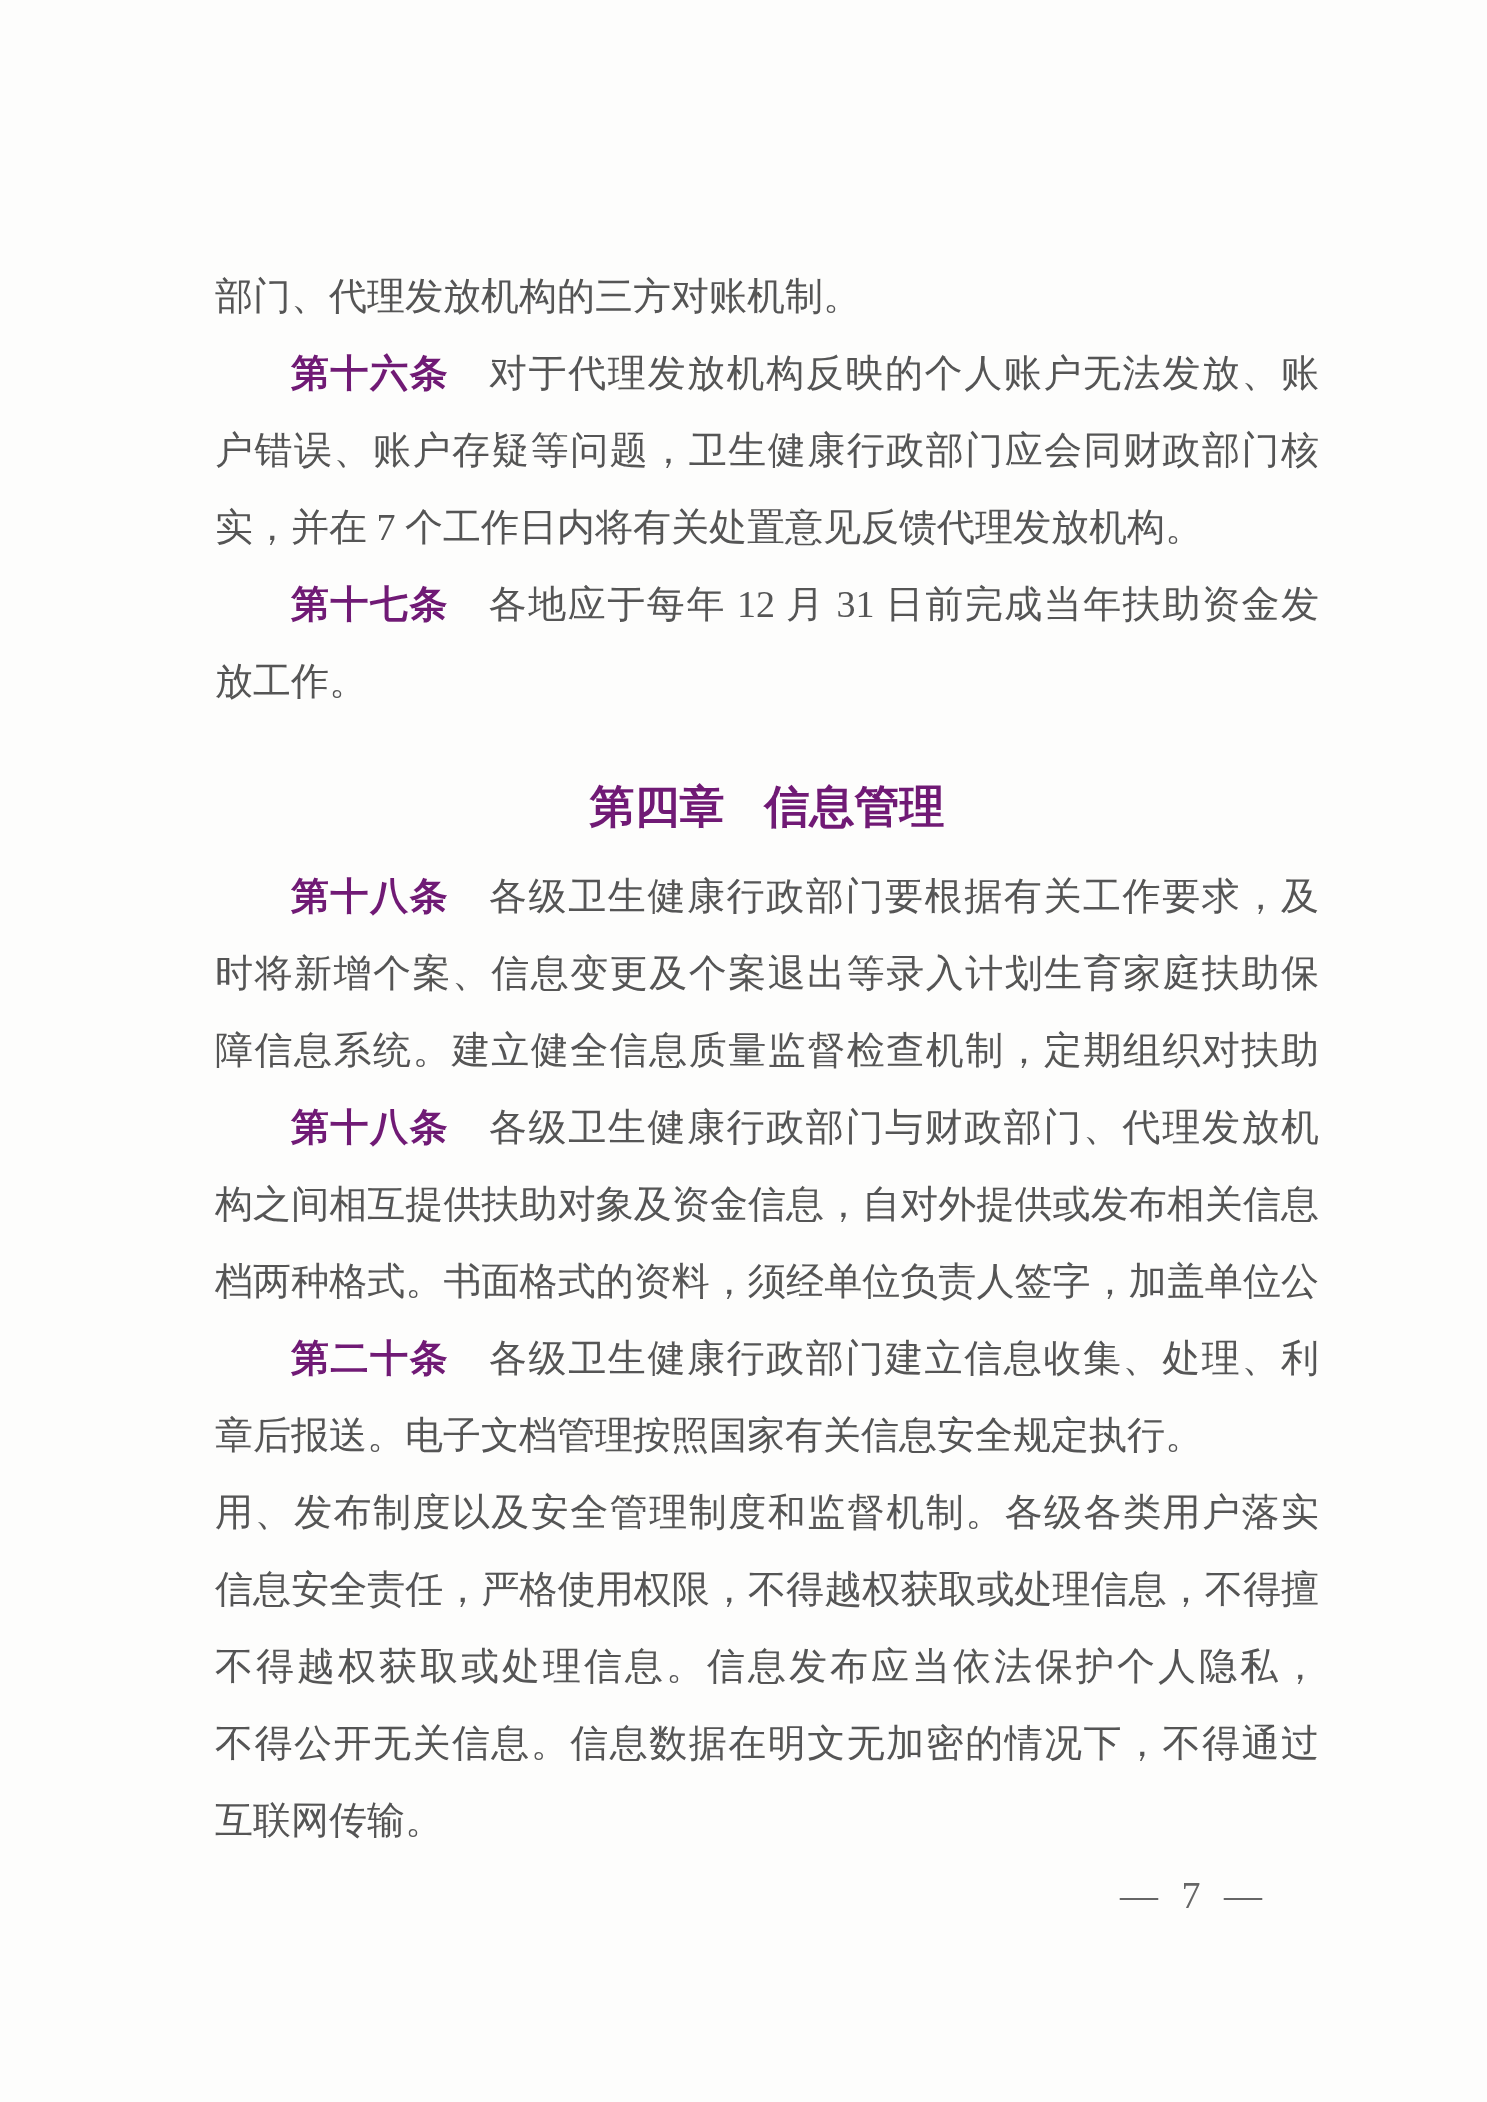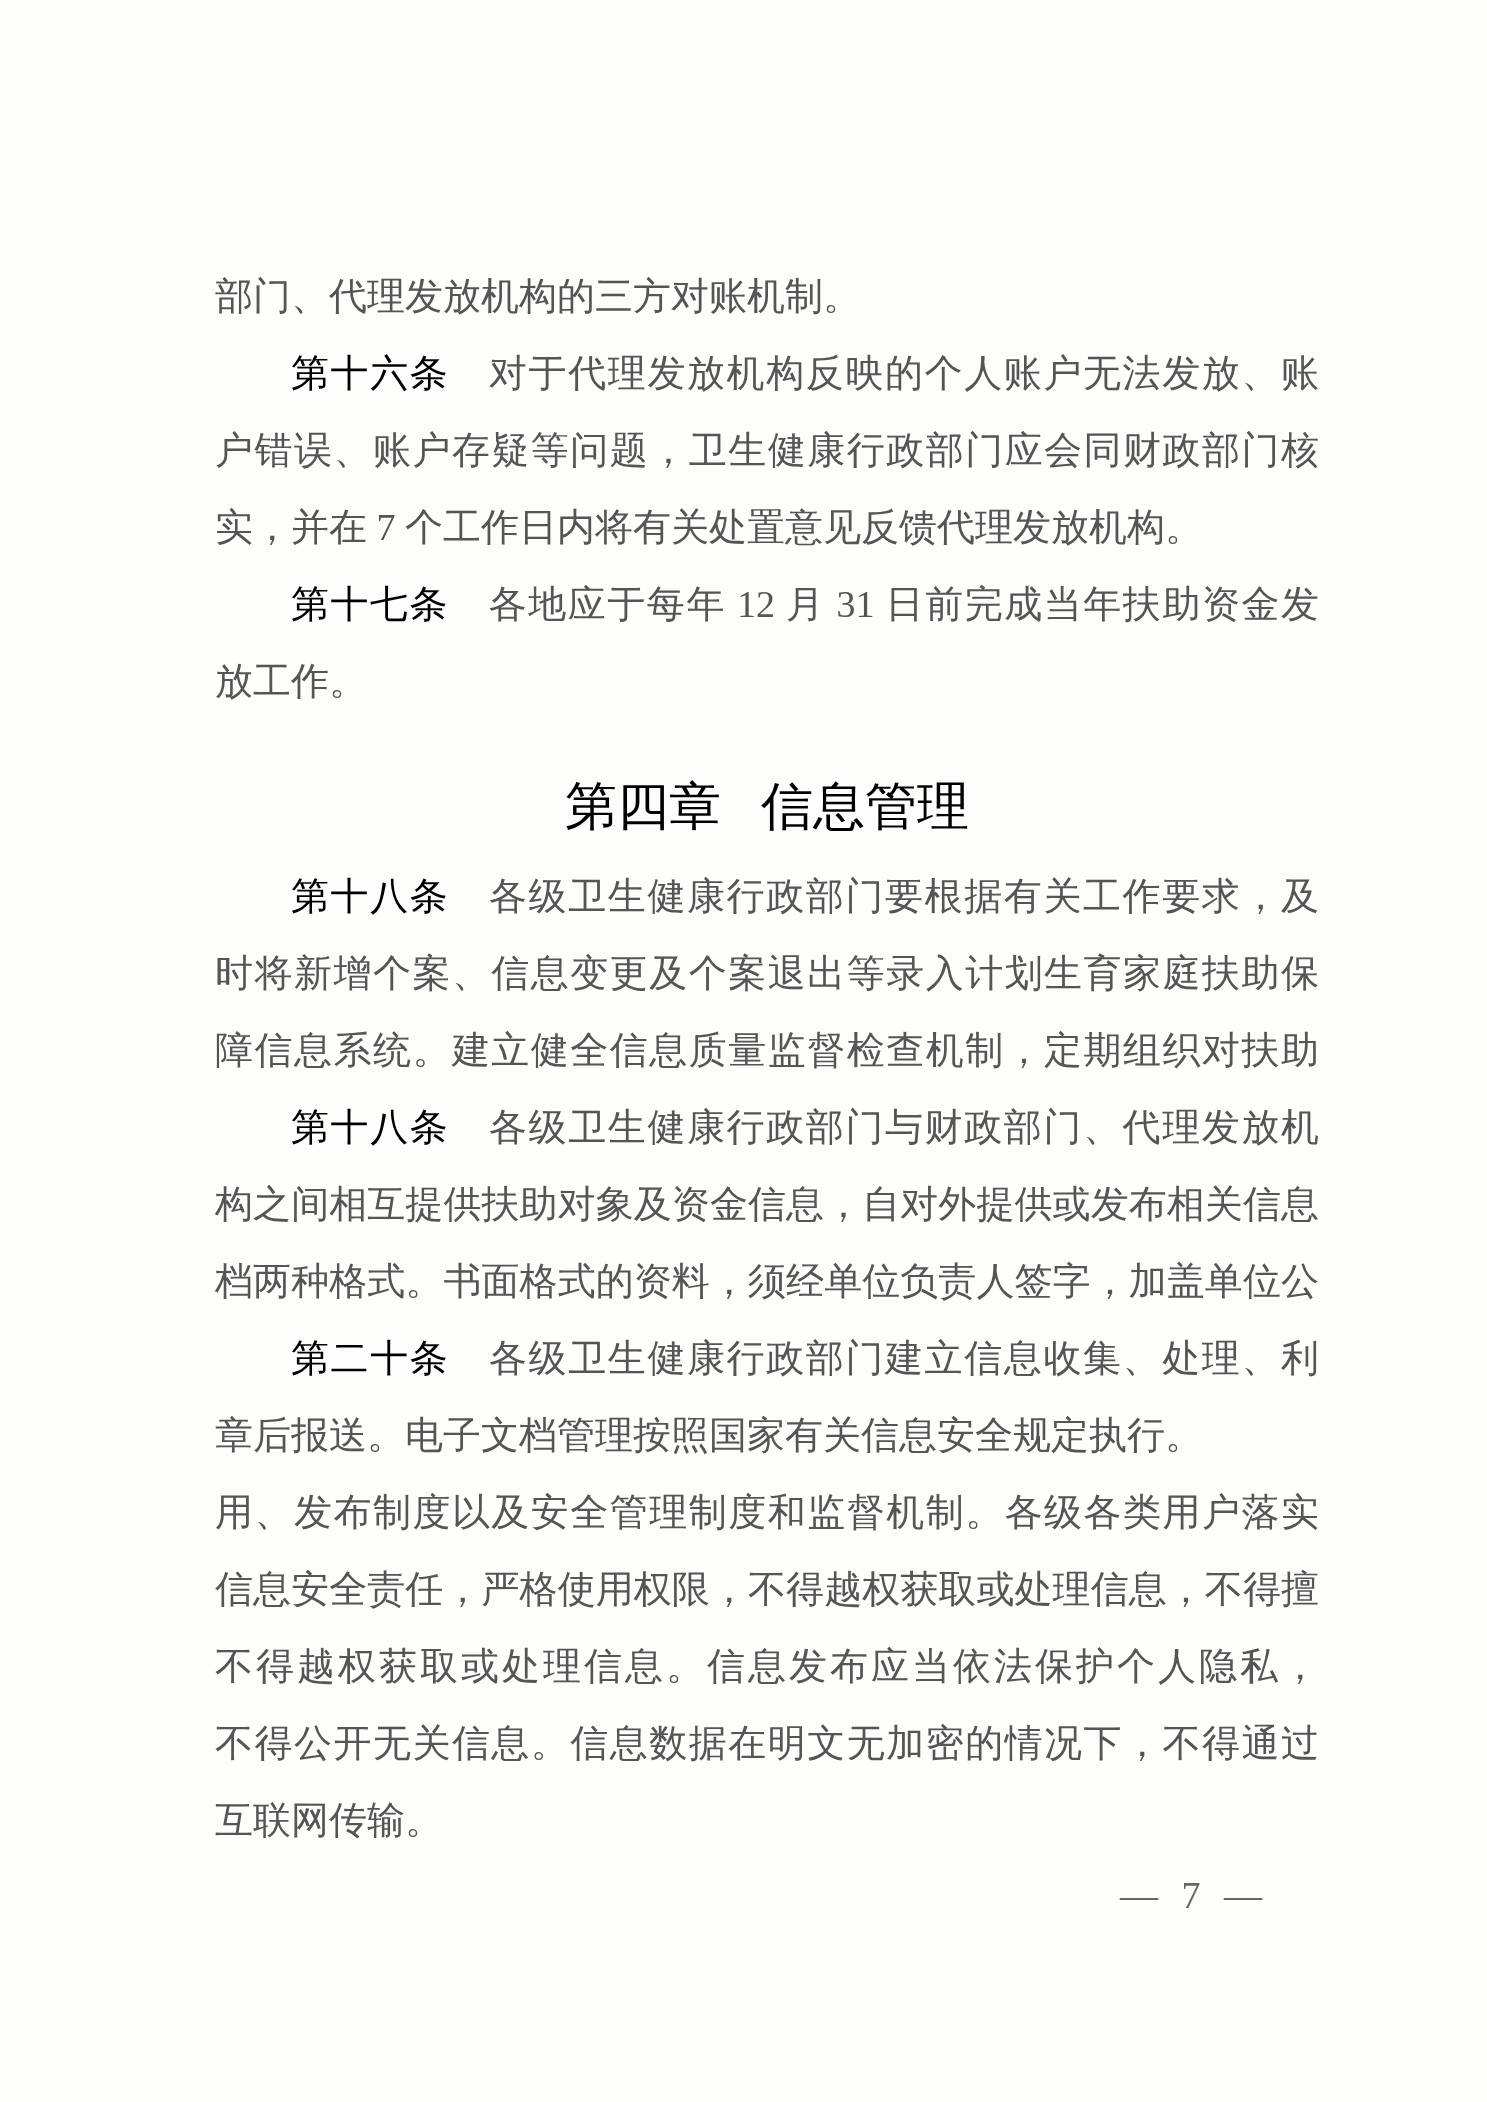--- a/index.html
+++ b/index.html
@@ -18,29 +18,29 @@
   .line{
     height:77px;line-height:77px;
     font-size:38px;
     white-space:nowrap;
     letter-spacing:0;
   }
   .jl{ text-align:justify; text-align-last:justify; }
   .ind{ text-indent:76px; }
   .hd{
     font-family:"Liberation Sans","DejaVu Sans",sans-serif;
-    font-weight:400;color:#000000;
+    font-weight:700;color:#701a75;
   }
   .chapter{
     height:77px;line-height:77px;
     margin-top:48px;margin-bottom:13px;
     display:flex;justify-content:center;gap:40px;
     font-size:40px;
   }
-  .chapter .hd{ font-size:52px; }
+  .chapter .hd{ font-size:45px; }
   .page-number{
     position:absolute;
     top:1872px;left:1056px;width:270px;
     text-align:center;
     font-size:38px;line-height:46px;
     color:#666666;
     word-spacing:14px;
     white-space:nowrap;
   }
 </style>

